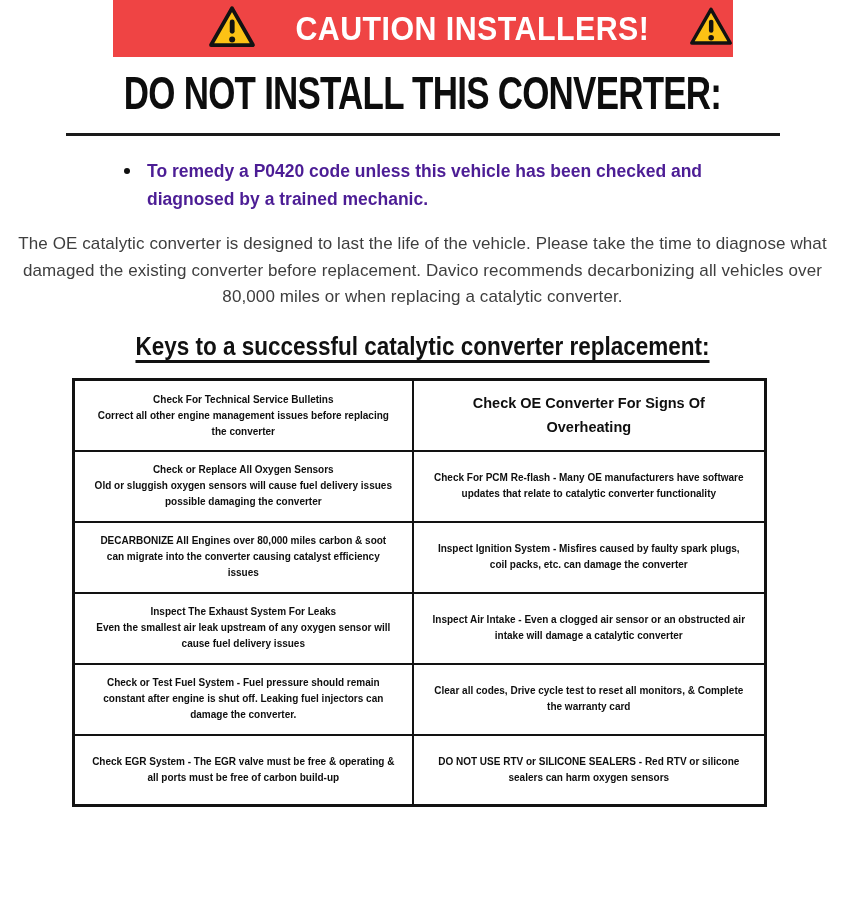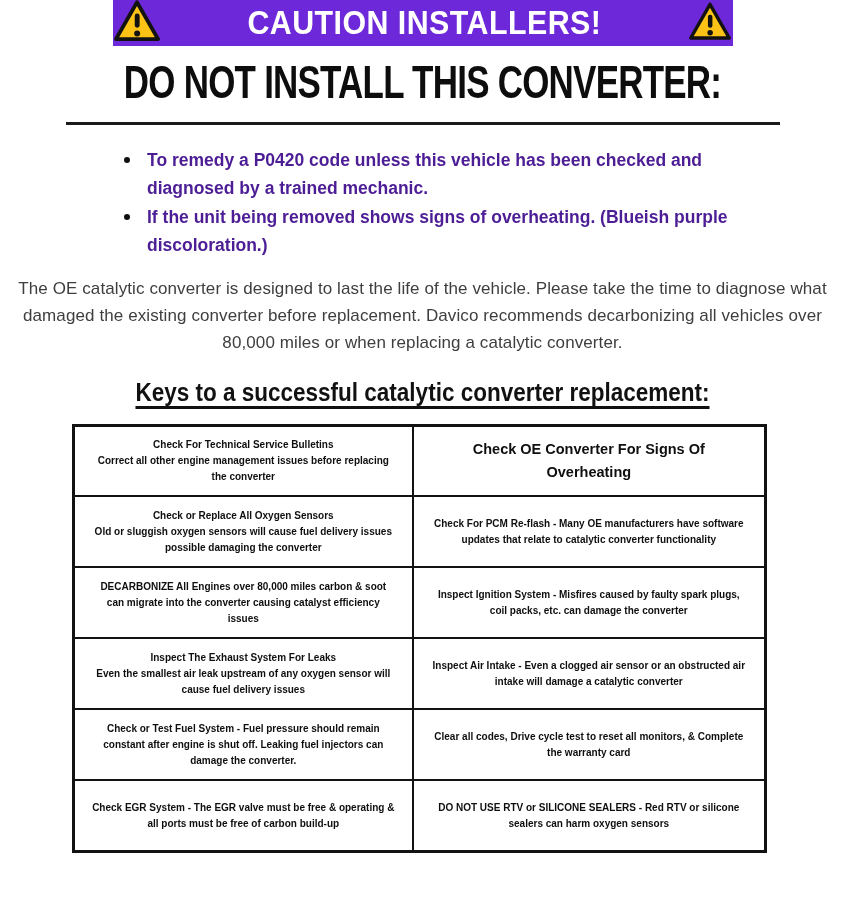--- a/index.html
+++ b/index.html
@@ -12,26 +12,26 @@
   .page {
     width: 845px;
     height: 919px;
     overflow: hidden;
     background: #ffffff;
   }
 
   
   .banner {
     width: 620px;
-    height: 46px;
+    height: 57px;
     margin: 0 auto;
-    background: #6d28d9;
+    background: #ef4444;
     display: flex;
     align-items: center;
-    justify-content: space-between;
+    justify-content: flex-end;
     gap: 24px;
   }
   .banner-label {
     color: #ffffff;
     font-size: 33px;
     font-weight: 800;
     letter-spacing: 0.5px;
     transform: scaleX(0.92);
     white-space: nowrap;
   }
@@ -151,21 +151,20 @@
         <circle cx="32.2" cy="45.5" r="4" fill="#121212"></circle>
       </svg>
     </span>
   </div>
 
   <h1 class="main-heading">DO NOT INSTALL THIS CONVERTER:</h1>
   <div class="divider"></div>
 
   <ul class="warning-list">
     <li>To remedy a P0420 code unless this vehicle has been checked and diagnosed by a trained mechanic.</li>
-    <li>If the unit being removed shows signs of overheating. (Blueish purple discoloration.)</li>
   </ul>
 
   <p class="advisory">The OE catalytic converter is designed to last the life of the vehicle. Please take the time to diagnose what damaged the existing converter before replacement. Davico recommends decarbonizing all vehicles over 80,000 miles or when replacing a catalytic converter.</p>
 
   <h2 class="keys-heading">Keys to a successful catalytic converter replacement:</h2>
 
   <table class="keys-table">
     <colgroup>
         <col class="col-left">
         <col class="col-right">

